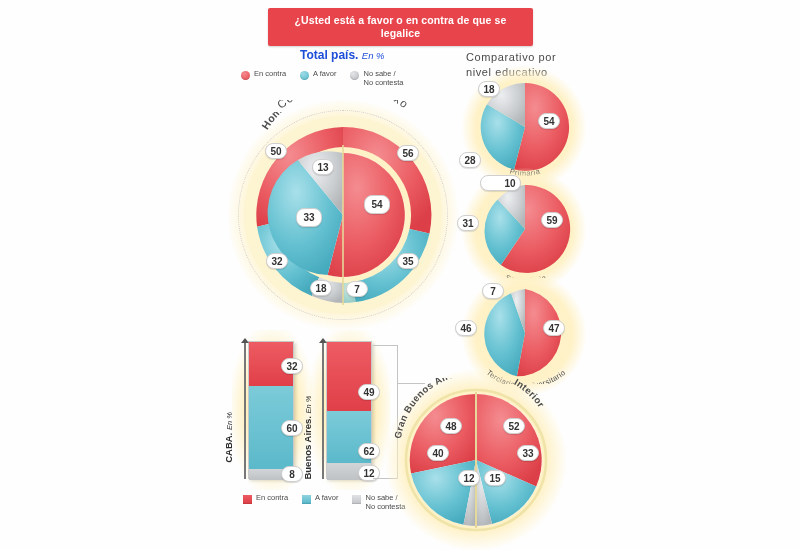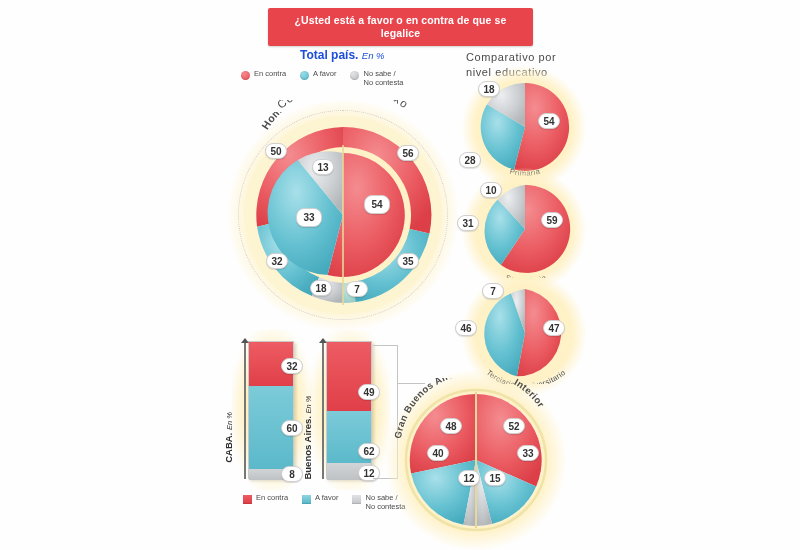--- a/index.html
+++ b/index.html
@@ -197,21 +197,21 @@
   <div>
     <div class="glow" style="left:462px;top:168px;width:124px;height:124px;"></div>
     <svg style="position:absolute;left:478px;top:182px;" width="94" height="94">
 
       <path d="M 47 47 L 47 3 A 44 44 0 1 1 22.9 83.0 Z" fill="url(#gRed)"></path>
       <path d="M 47 47 L 22.9 83.0 A 44 44 0 0 1 19.7 17.4 Z" fill="url(#gTeal)"></path>
       <path d="M 47 47 L 19.7 17.4 A 44 44 0 0 1 47 3 Z" fill="url(#gGrey)"></path>
     </svg>
     <div class="bub" style="left:541px;top:212px;border-radius:8px;">59</div>
     <div class="bub" style="left:457px;top:215px;">31</div>
-    <div class="bub" style="left:480px;top:182px;">10</div>
+    <div class="bub" style="left:480px;top:175px;padding-left:19px;">10</div>
     <svg class="curvelbl" style="left:468px;top:242px;" width="116" height="36">
       <defs>
           <path id="arcSec" d="M 8,8 A 54,54 0 0 0 108,8"></path>
         </defs>
       <text font-size="7.5" letter-spacing=".5">
         <textPath href="#arcSec" startOffset="50%" text-anchor="middle" id="tp-sec">Secundario</textPath>
       </text>
     </svg>
   </div>
 

